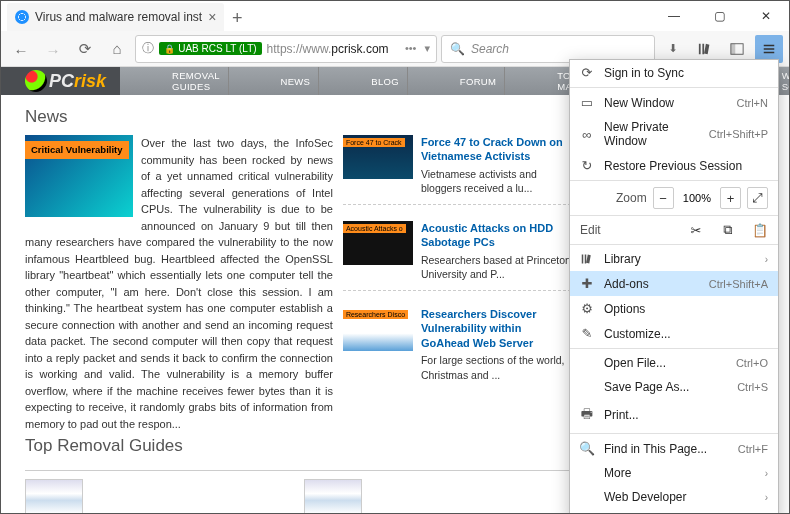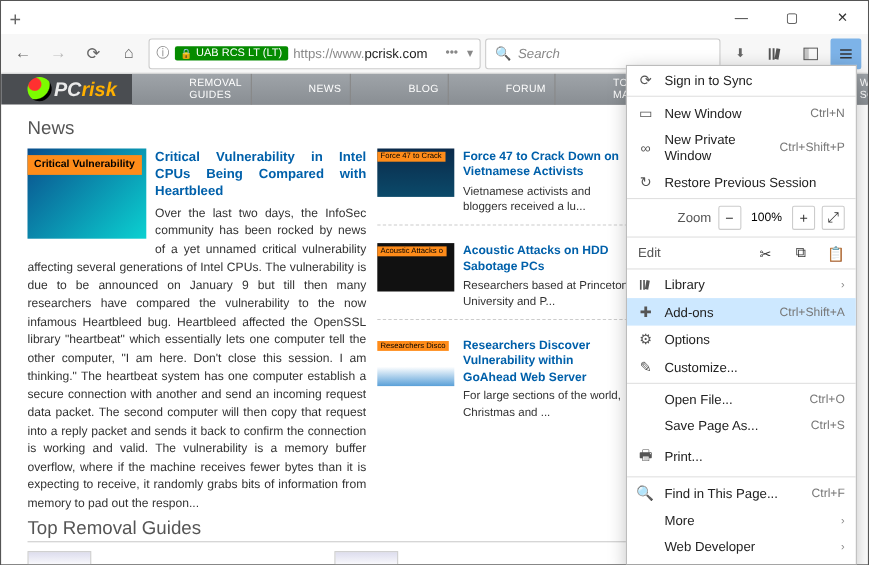--- a/index.html
+++ b/index.html
@@ -33,21 +33,21 @@
 .logo-icon { width: 22px; height: 22px; border-radius: 50%; background: radial-gradient(circle at 30% 30%, #ff3030 0 25%, #7cfc00 30% 60%, #000 65% 75%, #444 80%); }
 .logo-text { font-style: italic; font-weight: bold; font-size: 18px; }
 .logo-pc { color: #eaeaea; }
 .logo-risk { color: #ffb000; }
 .nav { display: flex; background: linear-gradient(#9fa4a9,#898e93); height: 28px; align-items: center; margin-left: 4px; flex:1;}
 .nav-item { padding: 0 8px; font-size: 9.5px; color: #fff; letter-spacing: .3px; border-right: 1px solid #888; height: 100%; display:flex;align-items:center;margin-left:44px;}
 
 .content { display: flex; padding: 8px 24px; gap: 12px; height: 100%; }
 .main { flex: 1; }
 .section-title { font-size: 17px; color: #555; font-weight: normal; margin: 4px 0 8px; }
-.section-title.u { border-bottom: 1px solid #ccc; padding-bottom: 2px;}
+.section-title.u { border-bottom: 1px solid #ccc; padding-bottom: 14px;}
 .news-row { display: flex; gap: 10px; }
 .lead { flex: 1.35; font-size: 11px; color: #333; text-align: justify; line-height: 1.5; }
 .lead-img { float: left; width: 108px; height: 82px; background: linear-gradient(135deg,#0a4d8c,#0bd1d1); margin: 0 8px 2px 0; position: relative; }
 .lead-img-label { position: absolute; top: 6px; left: 0; background: #ff8c1a; color: #000; font-size: 9.5px; padding: 2px 6px; font-weight: bold;}
 .lead h4 { font-size: 12px; color: #0060aa; margin-bottom: 4px; font-weight: bold; line-height: 1.3;}
 .side-news { flex: 1; display: flex; flex-direction: column; gap: 16px; }
 .sn-item { display: flex; gap: 8px; border-bottom: 1px dashed #ccc; padding-bottom: 8px; font-size: 11px;}
 .sn-img { width: 70px; height: 44px; background: #1a1a2e; position: relative; flex-shrink: 0;}
 .sn-label { position: absolute; top: 3px; left: 0; background: #ff8c1a; font-size: 7px; padding: 1px 3px; color:#000;}
 .sn-item h5 { font-size: 11px; color: #0060aa; font-weight: bold; line-height: 1.3; margin-bottom: 3px;}
@@ -80,20 +80,25 @@
 .edit-lbl { flex: 1; color: #555;}
 .eico { width: 16px; text-align: center; color: #333; font-size: 13px;}
 .chev { color: #888; font-size: 10px;}
 
 svg { display: block; }
 </style>
 </head>
 <body>
 
 <div class="titlebar">
+  <div class="tab">
+    <span class="tab-favicon"></span>
+    <span>Virus and malware removal inst</span>
+    <span class="tab-close">×</span>
+  </div>
   <div class="new-tab">+</div>
   <div class="win-controls">
     <div class="win-btn">—</div>
     <div class="win-btn">▢</div>
     <div class="win-btn close">✕</div>
   </div>
 </div>
 
 <div class="toolbar">
   <div class="tb-btn">←</div>
@@ -153,21 +158,20 @@
   </div>
 
   <div class="content">
     <div class="main">
       <div class="section-title">News</div>
       <div class="news-row">
         <div class="lead">
           <div class="lead-img">
               <div class="lead-img-label">Critical Vulnerability</div>
             </div>
-          <h4>Critical Vulnerability in Intel CPUs Being Compared with Heartbleed</h4>
           <span>Over the last two days, the InfoSec community has been rocked by news of a yet unnamed critical vulnerability affecting several generations of Intel CPUs. The vulnerability is due to be announced on January 9 but till then many researchers have compared the vulnerability to the now infamous Heartbleed bug. Heartbleed affected the OpenSSL library "heartbeat" which essentially lets one computer tell the other computer, "I am here. Don't close this session. I am thinking." The heartbeat system has one computer establish a secure connection with another and send an incoming request data packet. The second computer will then copy that request into a reply packet and sends it back to confirm the connection is working and valid. The vulnerability is a memory buffer overflow, where if the machine receives fewer bytes than it is expecting to receive, it randomly grabs bits of information from memory to pad out the respon...</span>
         </div>
         <div class="side-news">
           <div class="sn-item">
             <div class="sn-img" style="background:linear-gradient(#0b2a4a,#0b4a6a)">
                 <div class="sn-label">Force 47 to Crack</div>
               </div>
             <div>
                 <h5>Force 47 to Crack Down on Vietnamese Activists</h5>
                 <p>Vietnamese activists and bloggers received a lu...</p>

